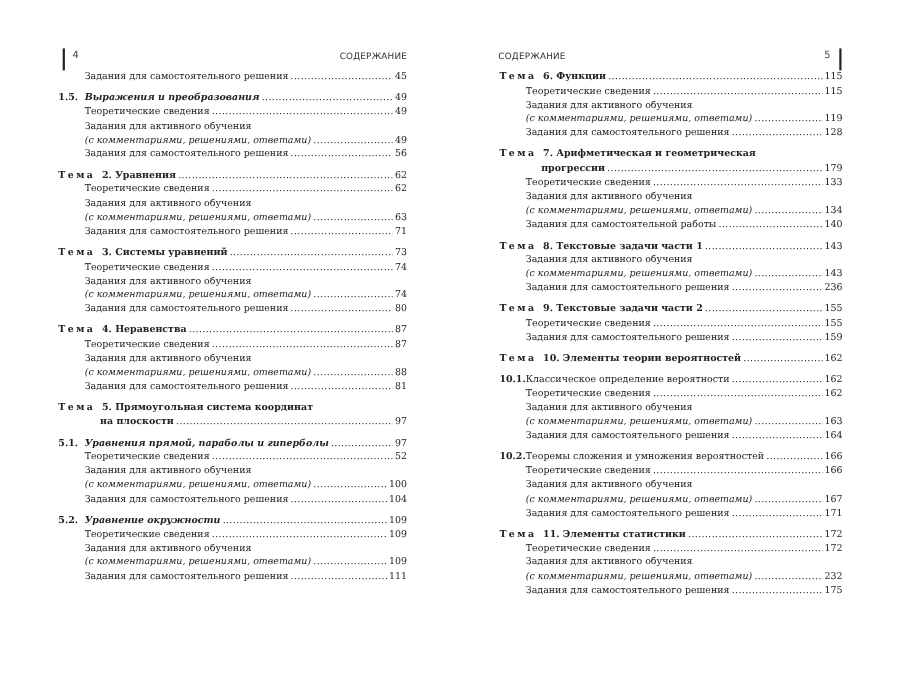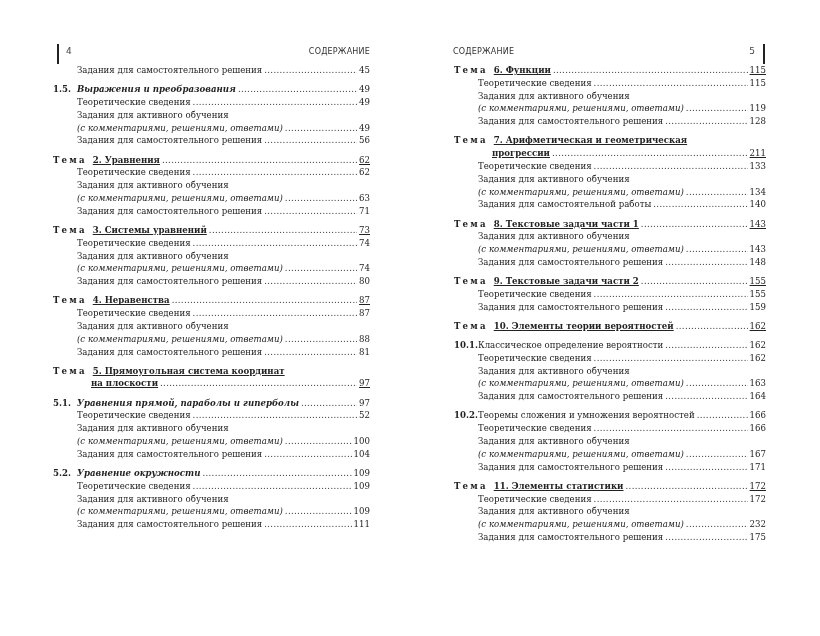--- a/index.html
+++ b/index.html
@@ -32,21 +32,21 @@
 
   .entry { display: flex; align-items: baseline; position: relative; }
   .entry.gap { margin-top: 6.4px; }
   .entry .lead { white-space: nowrap; }
   .entry .dots { flex: 1; overflow: hidden; white-space: nowrap; margin: 0 2px; color: #333; letter-spacing: 1.6px; }
   .entry .dots::before { content: ". . . . . . . . . . . . . . . . . . . . . . . . . . . . . . . . . . . . . . . . . . . . . . . . . . . . . . . . . . . . . . . . . . . . . . . . . . . . . . . . . . . . . . . . . . . . . . . . . . . . . . . ."; letter-spacing: -1.2px; }
   .entry .pg { white-space: nowrap; text-align: right; }
   .sub { padding-left: 24px; }
   .sec-num { display: inline-block; width: 24px; font-weight: bold; }
   .topic .tema { font-weight: bold; letter-spacing: 2.2px; margin-right: 6px; }
-  .topic .ttl, .topic .pg { font-weight: bold; text-decoration: underline; }
+  .topic .ttl, .topic .pg { font-weight: bold; }
   .topic .pg { font-weight: normal; }
   .it { font-style: italic; }
   .bi { font-style: italic; font-weight: bold; }
   .topic-wrap-second { padding-left: 38px; }
 </style>
 </head>
 <body>
 
 <div class="page" id="page-left">
   <div class="run-head">
@@ -238,21 +238,21 @@
         <span class="lead">Задания для самостоятельного решения</span>
         <span class="dots"></span>
         <span class="pg">128</span>
       </div>
       <div class="entry topic gap">
         <span class="lead"><span class="tema">Тема</span><span class="ttl">7. Арифметическая и геометрическая</span></span>
       </div>
       <div class="entry topic topic-wrap-second">
         <span class="lead ttl">прогрессии</span>
         <span class="dots"></span>
-        <span class="pg">211</span>
+        <span class="pg">179</span>
       </div>
       <div class="entry sub">
         <span class="lead">Теоретические сведения</span>
         <span class="dots"></span>
         <span class="pg">133</span>
       </div>
       <div class="entry sub">
         <span class="lead">Задания для активного обучения</span>
       </div>
       <div class="entry sub">
@@ -274,21 +274,21 @@
         <span class="lead">Задания для активного обучения</span>
       </div>
       <div class="entry sub">
         <span class="lead it">(с комментариями, решениями, ответами)</span>
         <span class="dots"></span>
         <span class="pg">143</span>
       </div>
       <div class="entry sub">
         <span class="lead">Задания для самостоятельного решения</span>
         <span class="dots"></span>
-        <span class="pg">148</span>
+        <span class="pg">236</span>
       </div>
       <div class="entry topic gap">
         <span class="lead"><span class="tema">Тема</span><span class="ttl">9. Текстовые задачи части 2</span></span>
         <span class="dots"></span>
         <span class="pg">155</span>
       </div>
       <div class="entry sub">
         <span class="lead">Теоретические сведения</span>
         <span class="dots"></span>
         <span class="pg">155</span>

